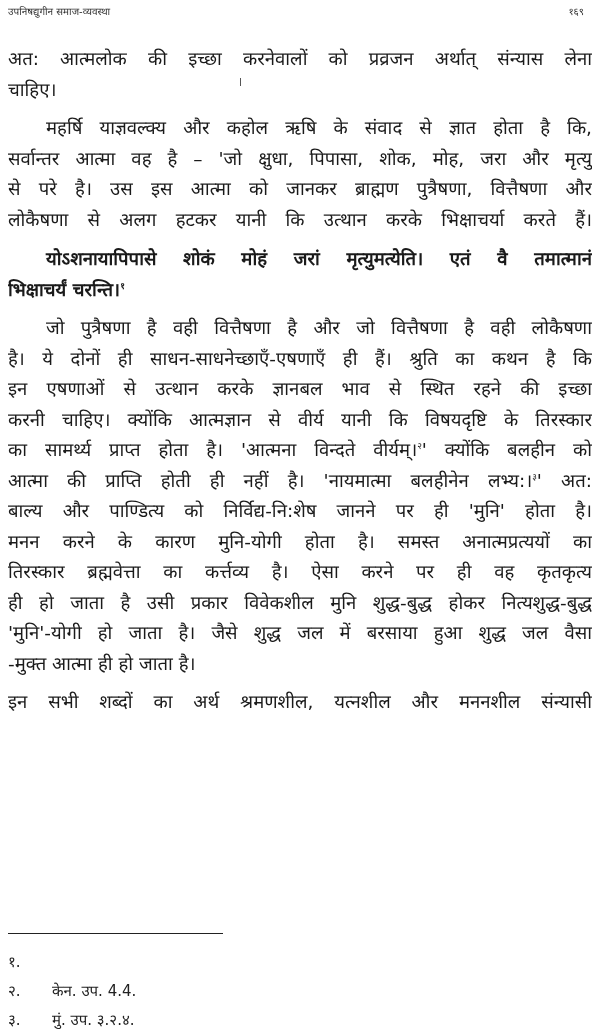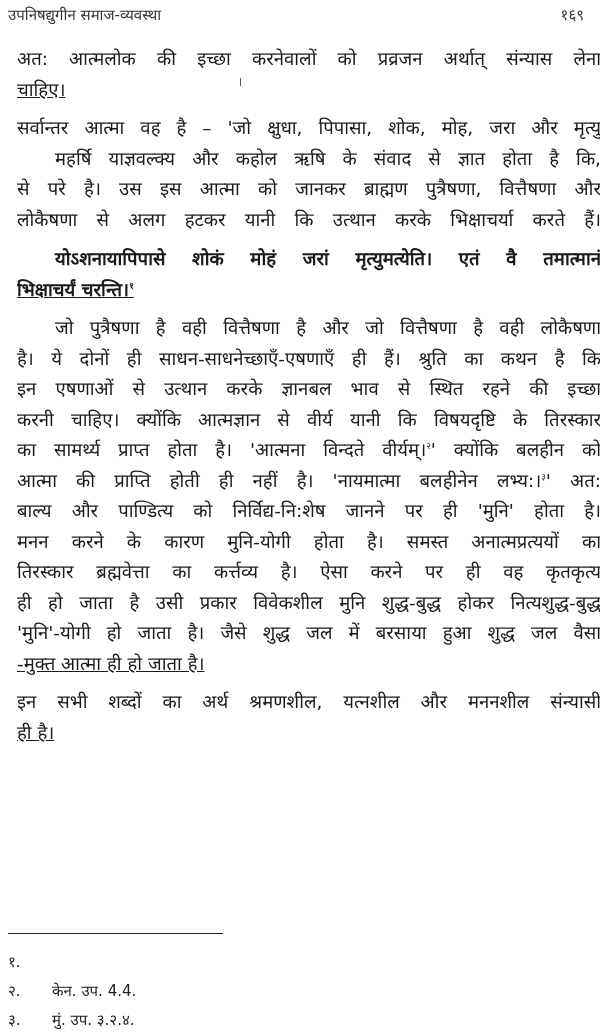--- a/index.html
+++ b/index.html
@@ -6,33 +6,32 @@
   body {
     width: 600px; height: 1035px; overflow: hidden;
     font-family: "DejaVu Sans", sans-serif;
     color: #1a1a1a;
     position: relative;
   }
   .page { position: absolute; left: 0; top: 0; width: 600px; height: 1035px; }
   .running-head {
     position: absolute; top: 4px; left: 8px; right: 16px;
     display: flex; justify-content: space-between; align-items: baseline;
-    font-size: 15px; color: #333;
+    font-size: 10px; color: #333;
   }
   .body-text {
     position: absolute; top: 44px; left: 8px; width: 584px;
     font-size: 18.5px; line-height: 30.5px;
     text-align: justify;
-    margin-left: 9px;
   }
   .para { margin: 0 0 8px 0; }
   .verse { font-weight: bold; font-size: 18.5px; line-height: 31px; }
   sup { font-size: 9px; vertical-align: super; line-height: 0; }
   .line { display: block; text-align: justify; text-align-last: justify; white-space: nowrap; overflow: hidden; }
-  .line.last { text-align-last: left; text-decoration: underline; }
+  .line.last { text-align-last: left; }
   .fn-rule {
     position: absolute; left: 8px; top: 933px; width: 215px; height: 0;
     border-top: 1.5px solid #222;
   }
   .footnotes {
     position: absolute; left: 8px; top: 948px;
     font-size: 15px; line-height: 29px; color: #222;
   }
   .fn { display: flex; }
   .fn-num { width: 44px; }
@@ -51,22 +50,22 @@
   <div class="mark"></div>
 
   <div class="body-text">
 
     <p class="para">
       <span class="line">अत: आत्मलोक की इच्छा करनेवालों को प्रव्रजन अर्थात् संन्यास लेना</span>
       <span class="line last">चाहिए।</span>
     </p>
 
     <p class="para">
+      <span class="line" style="padding-left:38px">महर्षि याज्ञवल्क्य और कहोल ऋषि के संवाद से ज्ञात होता है कि,</span>
       <span class="line">सर्वान्तर आत्मा वह है – 'जो क्षुधा, पिपासा, शोक, मोह, जरा और मृत्यु</span>
-      <span class="line" style="padding-left:38px">महर्षि याज्ञवल्क्य और कहोल ऋषि के संवाद से ज्ञात होता है कि,</span>
       <span class="line">से परे है। उस इस आत्मा को जानकर  ब्राह्मण पुत्रैषणा, वित्तैषणा और</span>
       <span class="line">लोकैषणा से अलग हटकर यानी कि उत्थान करके भिक्षाचर्या करते हैं।</span>
     </p>
 
     <p class="para verse">
       <span class="line" style="padding-left:38px">योऽशनायापिपासे शोकं मोहं जरां मृत्युमत्येति। एतं वै तमात्मानं</span>
       <span class="line last"><span>भिक्षाचर्यं चरन्ति।</span><sup>१</sup></span>
     </p>
 
     <p class="para">
@@ -79,21 +78,20 @@
       <span class="line">बाल्य और पाण्डित्य को निर्विद्य-नि:शेष जानने पर ही 'मुनि' होता है।</span>
       <span class="line">मनन करने के कारण मुनि-योगी होता है। समस्त अनात्मप्रत्ययों का</span>
       <span class="line">तिरस्कार ब्रह्मवेत्ता का कर्त्तव्य है। ऐसा करने पर ही वह कृतकृत्य</span>
       <span class="line">ही हो जाता है उसी प्रकार विवेकशील मुनि शुद्ध-बुद्ध होकर नित्यशुद्ध-बुद्ध</span>
       <span class="line">'मुनि'-योगी हो जाता है। जैसे शुद्ध जल में बरसाया हुआ शुद्ध जल वैसा</span>
       <span class="line last">-मुक्त आत्मा ही हो जाता है।</span>
     </p>
 
     <p class="para">
       <span class="line">इन सभी शब्दों का अर्थ श्रमणशील, यत्नशील और मननशील संन्यासी</span>
-      <span class="line last">ही है।</span>
     </p>
   </div>
 
   <div class="fn-rule"></div>
 
   <div class="footnotes">
     <div class="fn">
       <span class="fn-num">१.</span>
     </div>
     <div class="fn">

